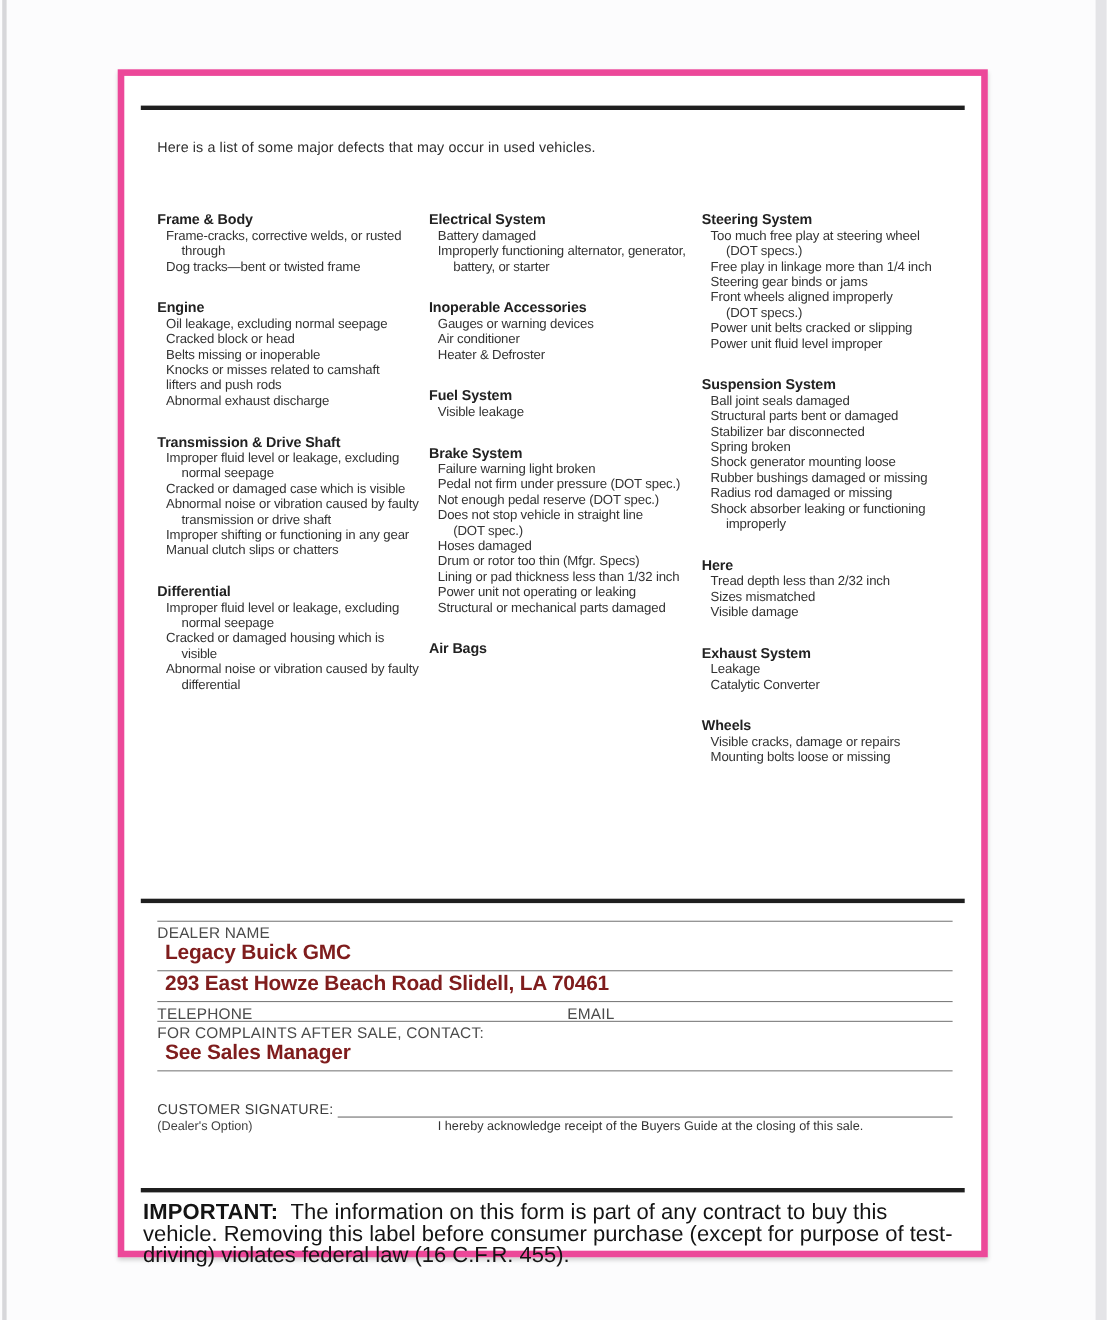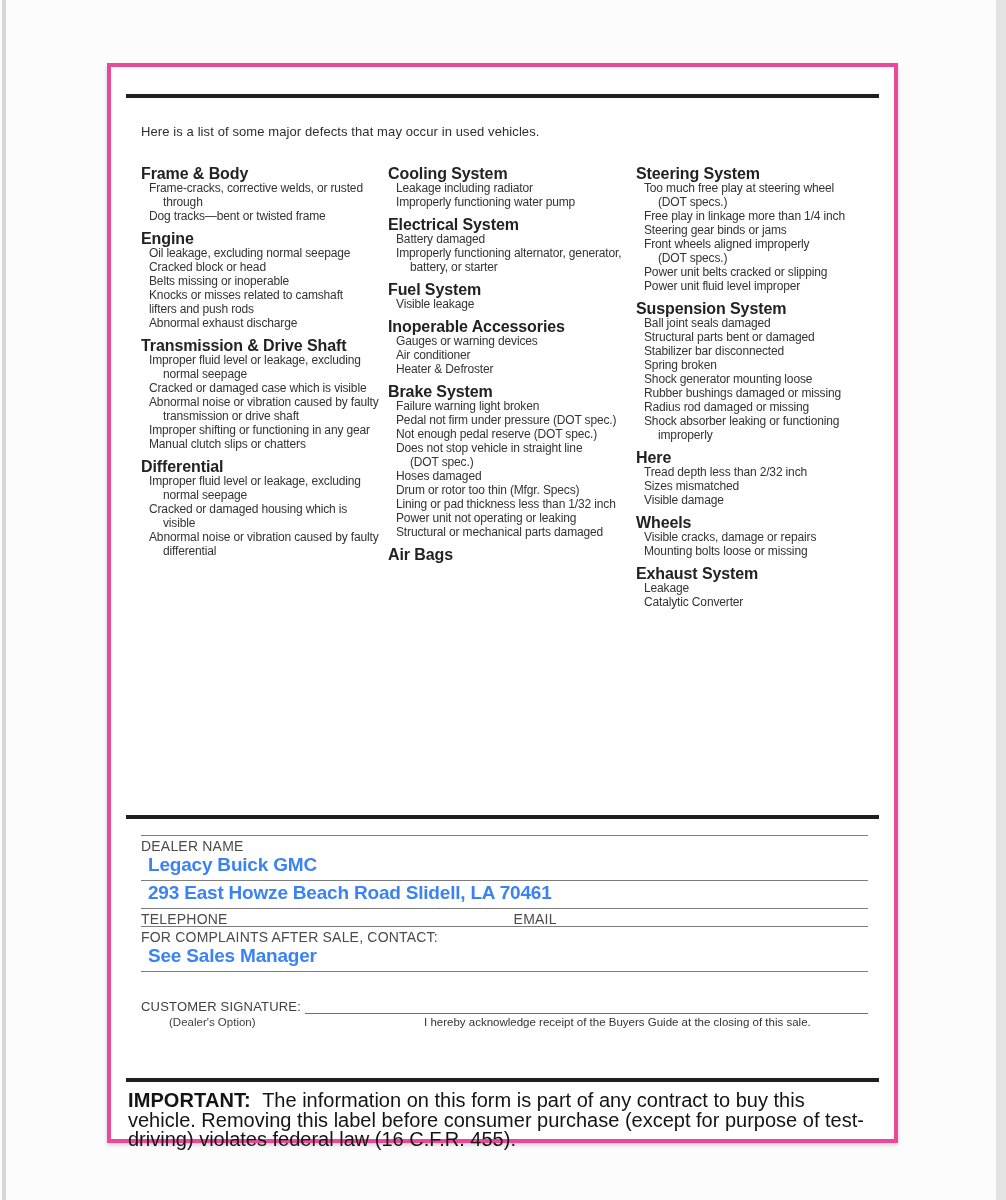--- a/index.html
+++ b/index.html
@@ -14,21 +14,21 @@
     position:absolute; left:2px; top:0; width:4px; height:100%;
     background:#d7d7da;
   }
   .edge-strip-right {
     position:absolute; right:0; top:0; width:10px; height:100%;
     background:#e4e4e7;
   }
   .doc {
     position:absolute; left:107px; top:63px; width:791px; height:1080px;
     background:#ffffff;
-    border:4px solid #ec4899;
+    border:6px solid #ec4899;
     box-shadow:0 2px 4px rgba(0,0,0,0.18);
   }
   .rule {
     position:absolute; left:15px; right:15px; height:4px; background:#1f1f1f;
   }
   .rule-top { top:27px; }
   .rule-mid { top:748px; }
   .rule-bot { top:1011px; }
   .intro {
     position:absolute; top:57px; left:30px;
@@ -36,46 +36,46 @@
   }
   .columns {
     position:absolute; top:100px; left:30px; right:10px; bottom:340px;
     display:flex;
   }
   .col { flex:0 0 247px; }
   .col-2 { flex-basis:248px; }
   .col-3 { flex-basis:250px; }
   .defect-group { margin-bottom:9px; }
   .defect-heading {
-    font-size:16px; font-weight:bold; color:#222;
-    line-height:14px; letter-spacing:-0.1px;
+    font-size:13px; font-weight:bold; color:#222;
+    line-height:14px; letter-spacing:-0.1px;margin-top:24px;
   }
   .defect-item {
     font-size:12px; color:#333; line-height:14px;
     padding-left:22px; text-indent:-14px;
     white-space:pre-line; letter-spacing:-0.15px;
   }
   .form-area { position:absolute; top:768px; left:30px; right:26px; }
   .fline { border-top:1.5px solid #7d7d7d; }
   .flabel {
     font-size:14px; color:#4b4b4b; letter-spacing:0.2px;
     margin-top:3px; line-height:14px;
   }
   .fvalue {
-    font-size:19px; font-weight:600; color:#3b82f6;
+    font-size:19px; font-weight:600; color:#7f1d1d;
     letter-spacing:-0.2px; margin:1px 0 4px 7px; line-height:22px;
     min-height:22px;
   }
   .frow-2 { display:flex; }
   .frow-2 .flabel-email { margin-left:286px; }
   .sig-block { margin-top:27px; }
   .sig-row { display:flex; align-items:flex-end; }
   .sig-label { font-size:13px; color:#3f3f3f; letter-spacing:0.2px; white-space:nowrap; }
   .sig-line { flex:1 1 auto; border-bottom:1.5px solid #6e6e6e; margin-left:4px; height:14px; }
-  .sig-sub { display:flex; margin-top:2px;margin-left:28px; }
+  .sig-sub { display:flex; margin-top:2px; }
   .dealers-option { font-size:11.5px; color:#3f3f3f; flex:0 0 255px; }
   .acknowledge { font-size:11.5px; color:#333; }
   .important {
     position:absolute; top:1024px; left:17px; right:20px;
     font-size:20px; color:#141414; line-height:19.5px;
   }
   .important b { letter-spacing:0.1px; }
 </style>
 </head>
 <body>
@@ -120,39 +120,34 @@
           <div class="defect-item">Improper fluid level or leakage, excluding
 normal seepage</div>
           <div class="defect-item">Cracked or damaged housing which is
 visible</div>
           <div class="defect-item">Abnormal noise or vibration caused by faulty
 differential</div>
         </div>
       </div>
     <div class="col col-2">
         <div class="defect-group">
-          <div class="defect-heading">Cooling System</div>
-          <div class="defect-item">Leakage including radiator</div>
-          <div class="defect-item">Improperly functioning water pump</div>
-        </div>
-        <div class="defect-group">
           <div class="defect-heading">Electrical System</div>
           <div class="defect-item">Battery damaged</div>
           <div class="defect-item">Improperly functioning alternator, generator,
 battery, or starter</div>
         </div>
         <div class="defect-group">
-          <div class="defect-heading">Fuel System</div>
-          <div class="defect-item">Visible leakage</div>
-        </div>
-        <div class="defect-group">
           <div class="defect-heading">Inoperable Accessories</div>
           <div class="defect-item">Gauges or warning devices</div>
           <div class="defect-item">Air conditioner</div>
           <div class="defect-item">Heater &amp; Defroster</div>
+        </div>
+        <div class="defect-group">
+          <div class="defect-heading">Fuel System</div>
+          <div class="defect-item">Visible leakage</div>
         </div>
         <div class="defect-group">
           <div class="defect-heading">Brake System</div>
           <div class="defect-item">Failure warning light broken</div>
           <div class="defect-item">Pedal not firm under pressure (DOT spec.)</div>
           <div class="defect-item">Not enough pedal reserve (DOT spec.)</div>
           <div class="defect-item">Does not stop vehicle in straight line
 (DOT spec.)</div>
           <div class="defect-item">Hoses damaged</div>
           <div class="defect-item">Drum or rotor too thin (Mfgr. Specs)</div>
@@ -188,28 +183,28 @@
           <div class="defect-item">Shock absorber leaking or functioning
 improperly</div>
         </div>
         <div class="defect-group">
           <div class="defect-heading">Here</div>
           <div class="defect-item">Tread depth less than 2/32 inch</div>
           <div class="defect-item">Sizes mismatched</div>
           <div class="defect-item">Visible damage</div>
         </div>
         <div class="defect-group">
+          <div class="defect-heading">Exhaust System</div>
+          <div class="defect-item">Leakage</div>
+          <div class="defect-item">Catalytic Converter</div>
+        </div>
+        <div class="defect-group">
           <div class="defect-heading">Wheels</div>
           <div class="defect-item">Visible cracks, damage or repairs</div>
           <div class="defect-item">Mounting bolts loose or missing</div>
-        </div>
-        <div class="defect-group">
-          <div class="defect-heading">Exhaust System</div>
-          <div class="defect-item">Leakage</div>
-          <div class="defect-item">Catalytic Converter</div>
         </div>
       </div>
   </div>
 
   <div class="rule rule-mid"></div>
 
   <div class="form-area">
     <div class="fline"></div>
     <div class="flabel">DEALER NAME</div>
     <div class="fvalue">Legacy Buick GMC</div>

